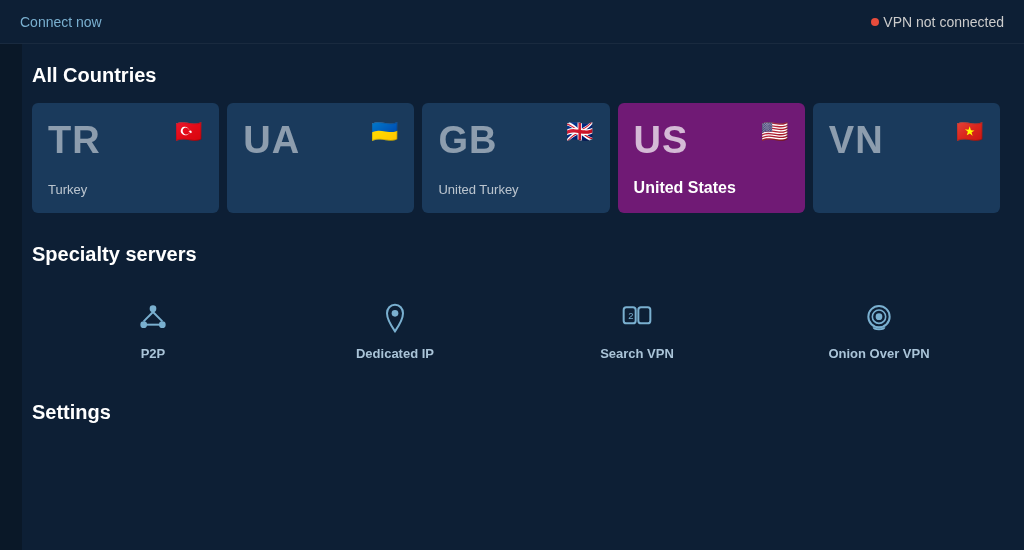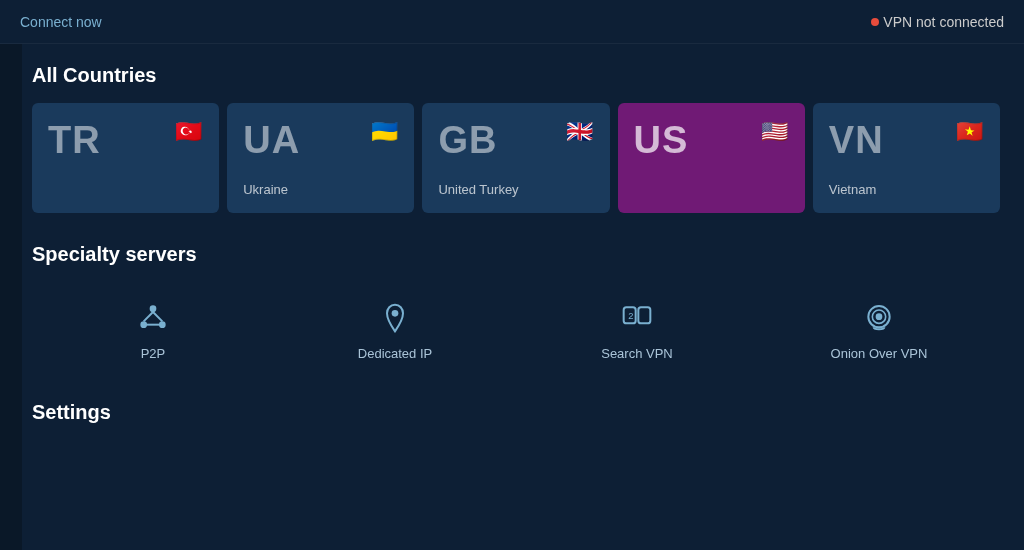--- a/index.html
+++ b/index.html
@@ -174,20 +174,21 @@
     .specialty-icon svg {
       width: 32px;
       height: 32px;
       fill: #7ab0d0;
     }
 
     .specialty-label {
       font-size: 13px;
       color: #aac4d8;
       text-align: center;
+      font-weight: bold;
     }
 
     
     .settings-section .section-title {
       margin-bottom: 8px;
     }
 
     
     .left-sidebar {
       position: absolute;
@@ -214,43 +215,43 @@
 <div class="main-content" style="padding-left: 32px;">
 
   <div class="specialty-section">
     <div class="section-title">All Countries</div>
 
     <div class="country-cards">
 
       <div class="country-card">
         <div class="country-code">TR</div>
         <div class="country-flag">🇹🇷</div>
+        <div class="country-name">Turkey</div>
       </div>
 
       <div class="country-card">
         <div class="country-code">UA</div>
         <div class="country-flag">🇺🇦</div>
-        <div class="country-name">Ukraine</div>
       </div>
 
       <div class="country-card">
         <div class="country-code">GB</div>
         <div class="country-flag">🇬🇧</div>
         <div class="country-name">United Turkey</div>
       </div>
 
       <div class="country-card highlighted">
         <div class="country-code">US</div>
         <div class="country-flag">🇺🇸</div>
+        <div class="country-name">United States</div>
       </div>
 
       <div class="country-card">
         <div class="country-code">VN</div>
         <div class="country-flag">🇻🇳</div>
-        <div class="country-name">Vietnam</div>
       </div>
 
     </div>
   </div>
 
   <div class="specialty-section">
     <div class="section-title">Specialty servers</div>
 
     <div class="specialty-cards">
 

